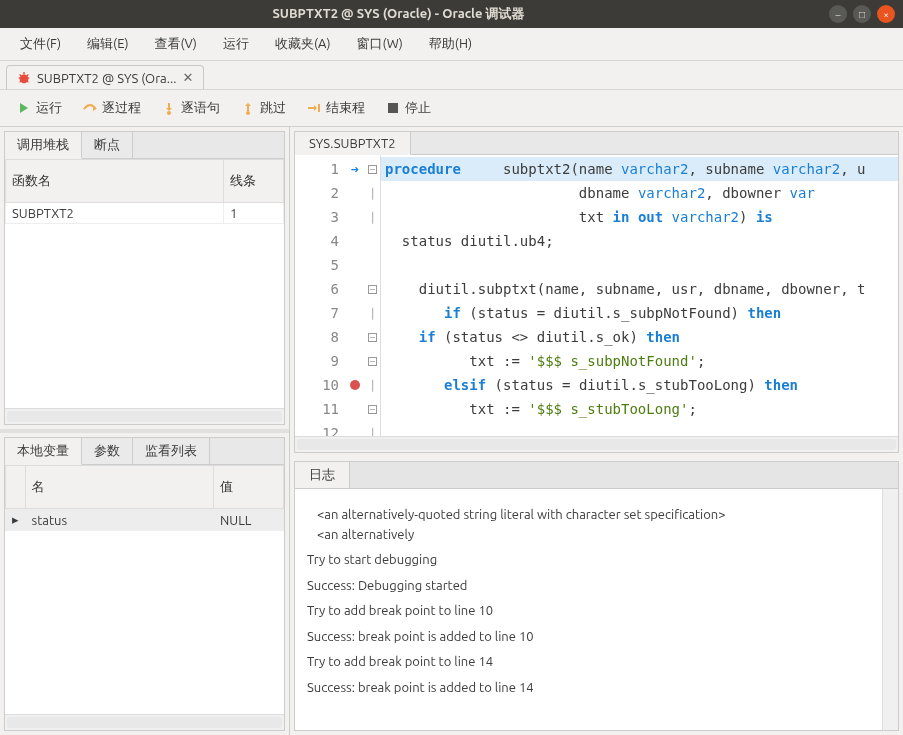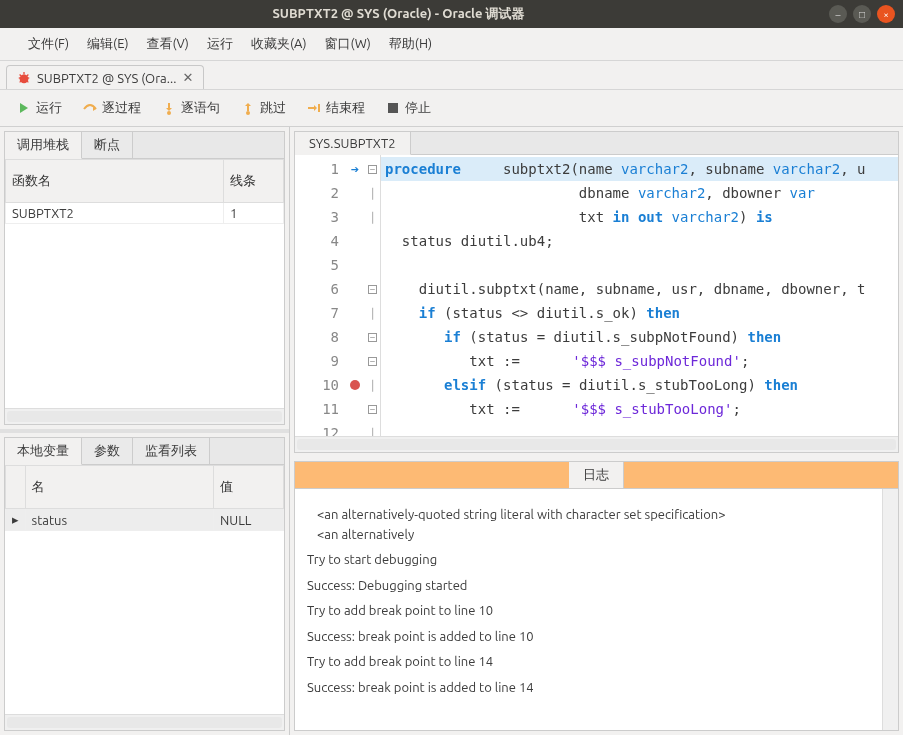--- a/index.html
+++ b/index.html
@@ -6,21 +6,21 @@
 body { font-family: "Ubuntu", "Segoe UI", sans-serif; font-size: 13px; background: #f2f1f0; color: #3c3c3c; width: 903px; height: 735px; overflow: hidden; display: flex; flex-direction: column; }
 
 .titlebar { background: #3c3b37; color: #dfdbd2; height: 28px; display: flex; align-items: center; padding: 0 8px; gap: 40px; }
 .titlebar-title { flex: 1; text-align: center; font-weight: bold; font-size: 13px; }
 .win-controls { display: flex; gap: 6px; }
 .win-btn { width: 18px; height: 18px; border-radius: 50%; display: flex; align-items: center; justify-content: center; font-size: 10px; }
 .win-min { background: #5a5a54; color: #ddd; }
 .win-max { background: #5a5a54; color: #ddd; }
 .win-close { background: #e95420; color: #fff; }
 
-.menubar { background: #f2f1f0; display: flex; padding: 4px 20px; gap: 2px; border-bottom: 1px solid #d6d6d6; }
+.menubar { background: #f2f1f0; display: flex; padding: 4px 12px; gap: 10px; border-bottom: 1px solid #d6d6d6; }
 .menu-item { padding: 3px 8px; cursor: pointer; }
 
 .document-tabs { display: flex; padding: 4px 6px 0; background: #f2f1f0; align-items: center; }
 .doc-tab { display: flex; align-items: center; gap: 6px; background: #f2f1f0; border: 1px solid #c8c8c8; border-bottom: none; border-radius: 4px 4px 0 0; padding: 4px 10px; }
 .bug-icon { color: #e74c3c; font-size: 14px; }
 .close-x { color: #666; font-size: 13px; cursor: pointer; }
 
 .toolbar { display: flex; gap: 4px; padding: 6px 8px; background: #f2f1f0; border-top: 1px solid #d6d6d6; border-bottom: 1px solid #d0d0d0; }
 .tool-btn { display: flex; align-items: center; gap: 4px; padding: 3px 8px; cursor: pointer; }
 .tool-icon { width: 16px; height: 16px; display: flex; align-items: center; justify-content: center; }
@@ -59,26 +59,26 @@
 .markers .mk { height: 24px; display: flex; align-items: center; justify-content: center; }
 .arrow-marker { color: #1a7fd4; font-weight: bold; }
 .bp-marker { width: 10px; height: 10px; background: #d9534f; border-radius: 50%; }
 .fold { width: 16px; padding-top: 2px; border-right: 1px solid #ddd; }
 .fold .fc { height: 24px; display: flex; align-items: center; justify-content: center; color: #999; font-size: 10px; }
 .fold-box { border: 1px solid #999; width: 9px; height: 9px; display: flex; align-items: center; justify-content: center; font-size: 9px; line-height: 1; }
 .code-lines { flex: 1; overflow: hidden; padding-top: 2px; }
 .code-lines .cl { height: 24px; line-height: 24px; white-space: pre; padding-left: 4px; }
 .cl.current { background: #daecf9; }
 .kw { color: #1a7fd4; font-weight: bold; }
-.str { color: #6d28d9; margin-left: 44px; }
+.str { color: #4d7c0f; }
 .cmt { color: #999; }
 .type { color: #1a7fd4; }
 
 .log-panel { height: 270px; display: flex; flex-direction: column; margin: 4px; border: 1px solid #ccc; background: #fff; }
-.log-tabs { display: flex; background: #fdba74; border-bottom: 1px solid #ccc; justify-content: center; }
+.log-tabs { display: flex; background: #e5e5e5; border-bottom: 1px solid #ccc; }
 .log-tab { padding: 4px 14px; background: #f2f1f0; border-right: 1px solid #ccc; }
 .log-body { flex: 1; padding: 16px 12px; overflow: auto; font-size: 13px; line-height: 1.5; }
 .log-body p { margin: 6px 0; }
 .vscroll { width: 16px; background: #f0f0f0; border-left: 1px solid #ddd; }
 
 svg { display: block; }
 </style>
 </head>
 <body>
 
@@ -303,22 +303,22 @@
             </div>
           <div class="fc">│</div>
         </div>
         <div class="code-lines">
 <div class="cl current"><span class="kw">procedure</span>     subptxt2(name <span class="type">varchar2</span>, subname <span class="type">varchar2</span>, u</div>
 <div class="cl">                       dbname <span class="type">varchar2</span>, dbowner <span class="type">var</span></div>
 <div class="cl">                       txt <span class="kw">in</span> <span class="kw">out</span> <span class="type">varchar2</span>) <span class="kw">is</span></div>
 <div class="cl">  status diutil.ub4;</div>
 <div class="cl"></div>
 <div class="cl">    diutil.subptxt(name, subname, usr, dbname, dbowner, t</div>
+<div class="cl">       <span class="kw">if</span> (status = diutil.s_subpNotFound) <span class="kw">then</span></div>
 <div class="cl">    <span class="kw">if</span> (status &lt;&gt; diutil.s_ok) <span class="kw">then</span></div>
-<div class="cl">       <span class="kw">if</span> (status = diutil.s_subpNotFound) <span class="kw">then</span></div>
 <div class="cl">          txt := <span class="str">'$$$ s_subpNotFound'</span>;</div>
 <div class="cl">       <span class="kw">elsif</span> (status = diutil.s_stubTooLong) <span class="kw">then</span></div>
 <div class="cl">          txt := <span class="str">'$$$ s_stubTooLong'</span>;</div>
         </div>
       </div>
       <div class="hscroll">
           <div class="hscroll-track"></div>
         </div>
     </div>
 

